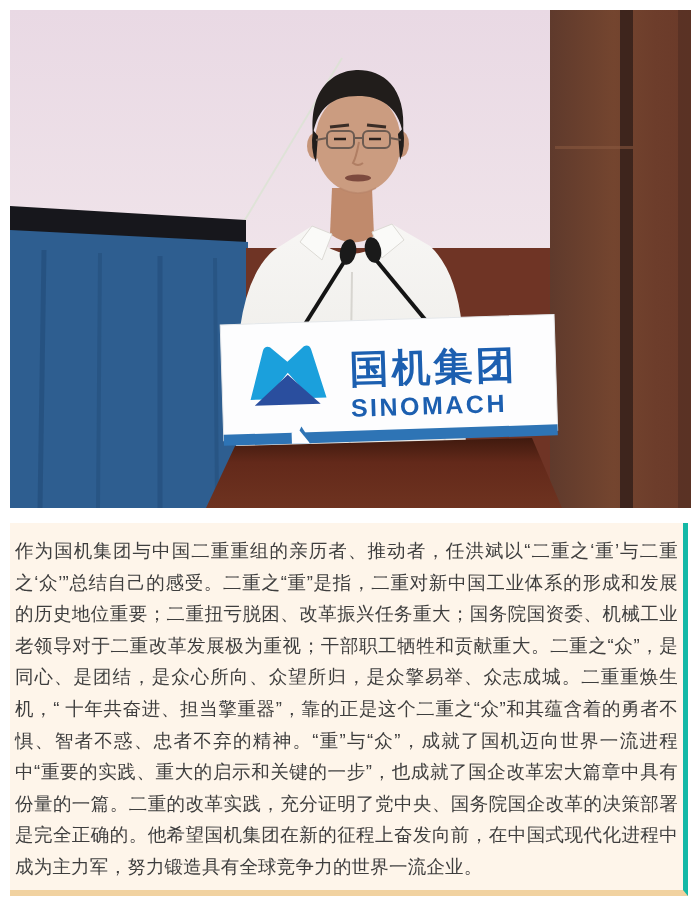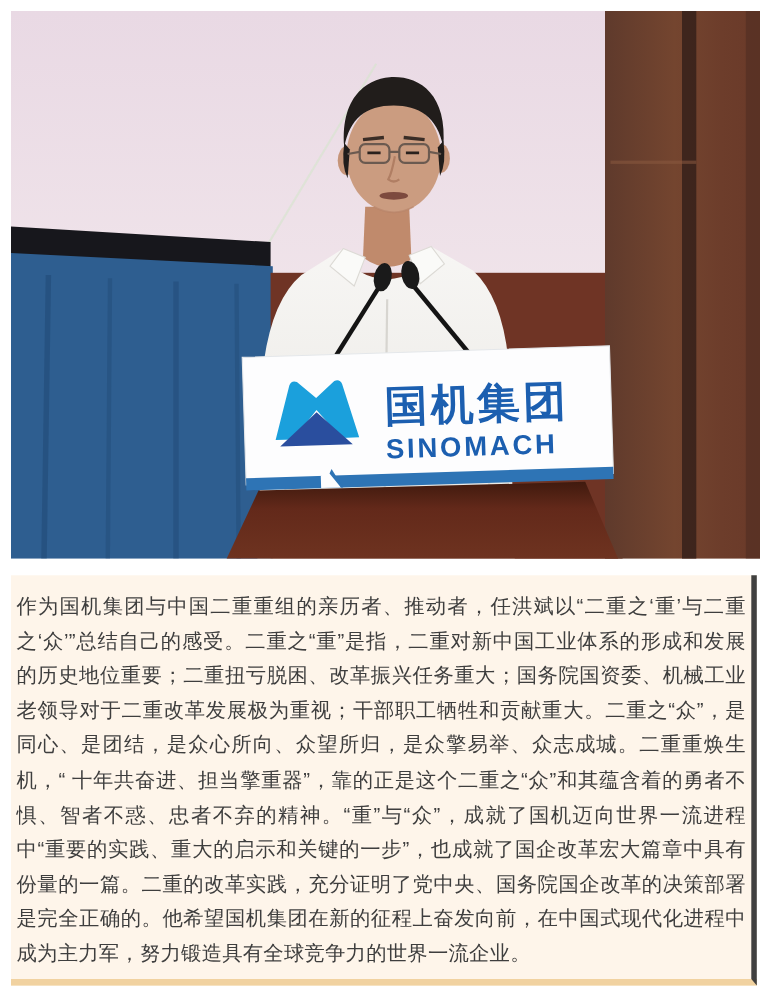--- a/index.html
+++ b/index.html
@@ -6,21 +6,21 @@
   html,body { background:#ffffff; }
   body { width:691px; height:905px; font-family:"Liberation Sans", sans-serif; }
   .page { position:relative; width:691px; height:905px; background:#ffffff; overflow:hidden; }
 
   .photo { position:absolute; left:10px; top:10px; width:681px; height:498px; }
   .photo svg { display:block; width:100%; height:100%; }
 
   .text-box {
     position:absolute; left:10px; top:523px; width:678px; height:373px;
     background:#fef5ea;
-    border-right:5px solid #404040;
+    border-right:5px solid #14b8a6;
     border-bottom:6px solid #f1d2a0;
     padding:12px 5px 6px 5px;
   }
   .text-box p {
     font-size:18.5px; line-height:31.6px; letter-spacing:0.2px;
     color:#3e3e3e; text-align:justify;
     font-family:"Liberation Sans", sans-serif;
   }
 </style>
 </head>

